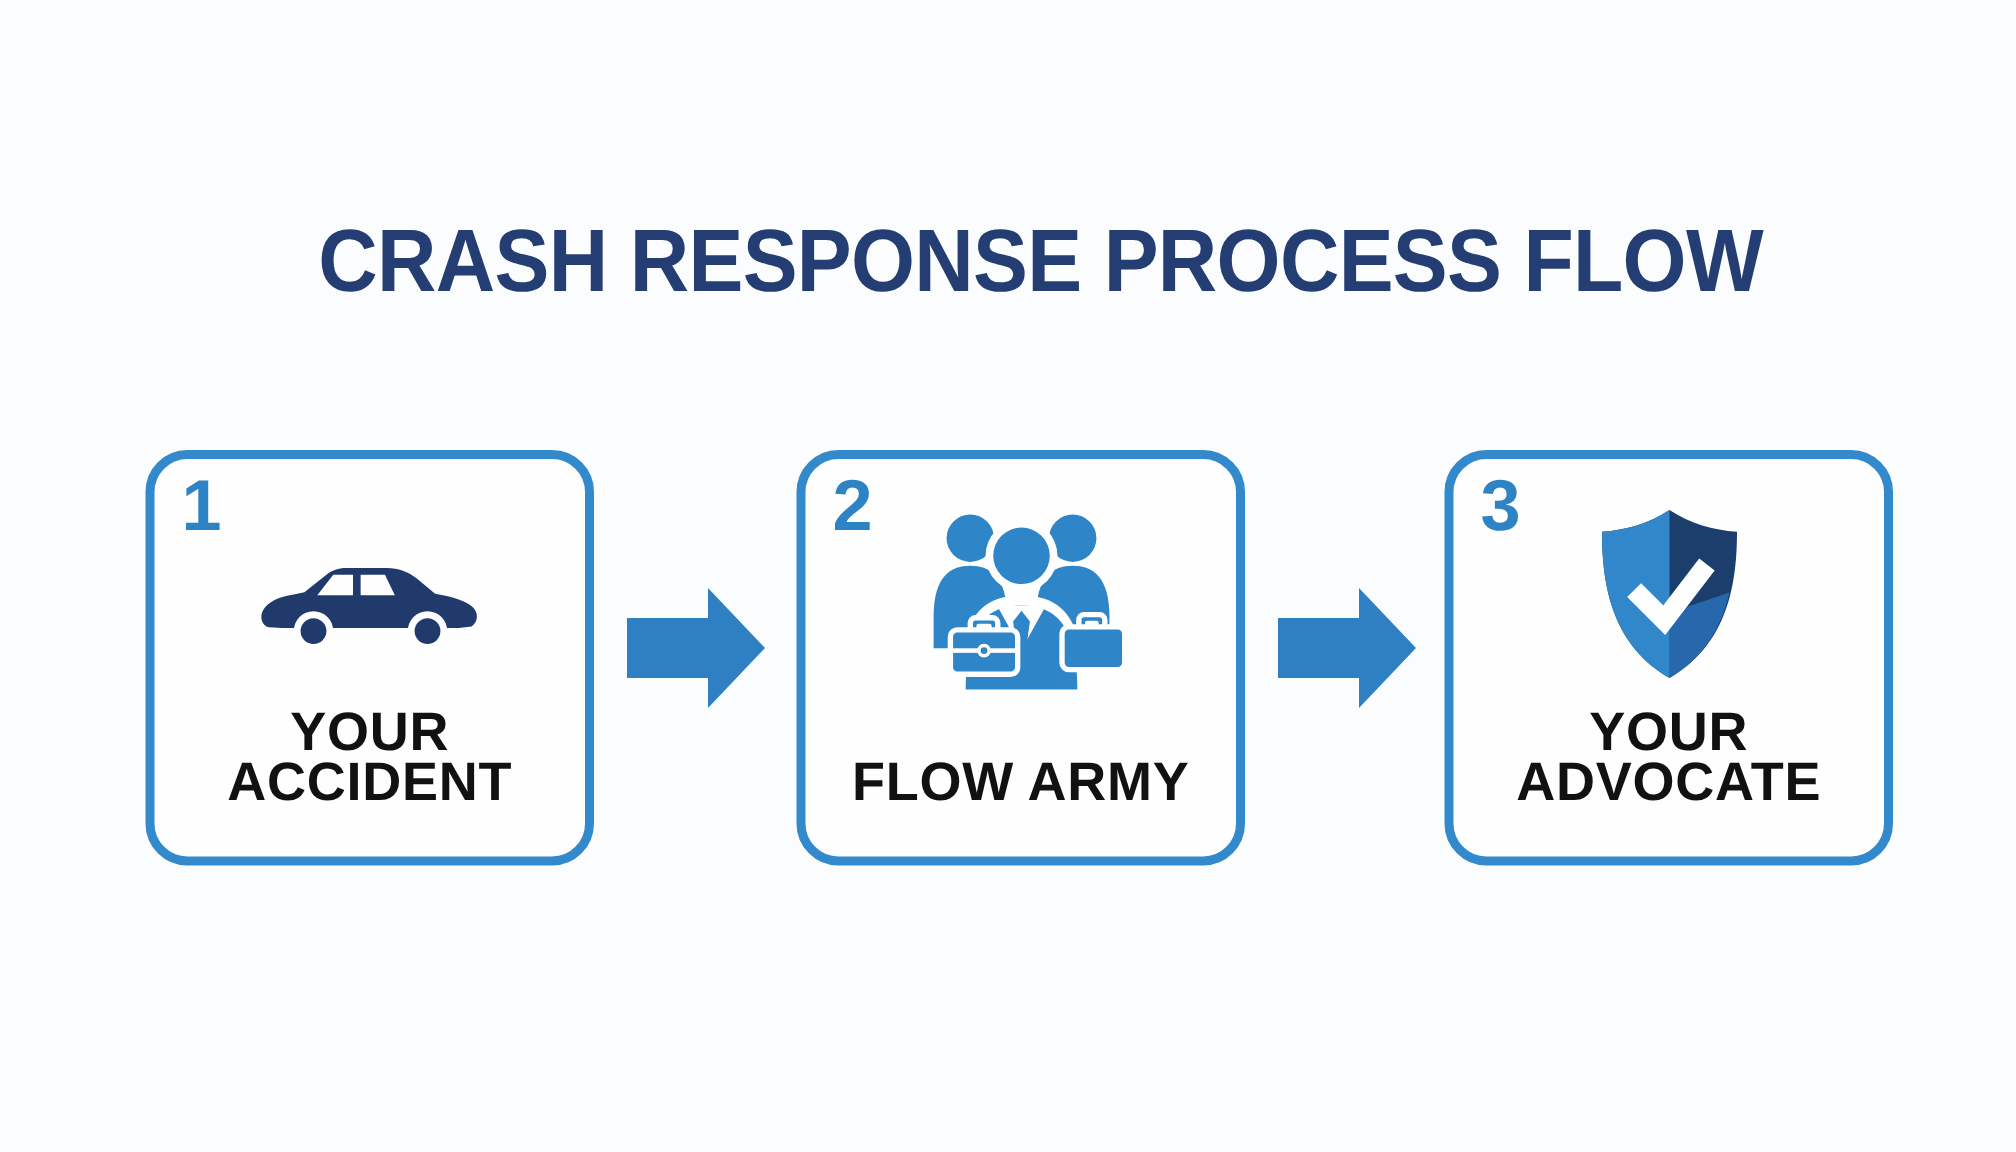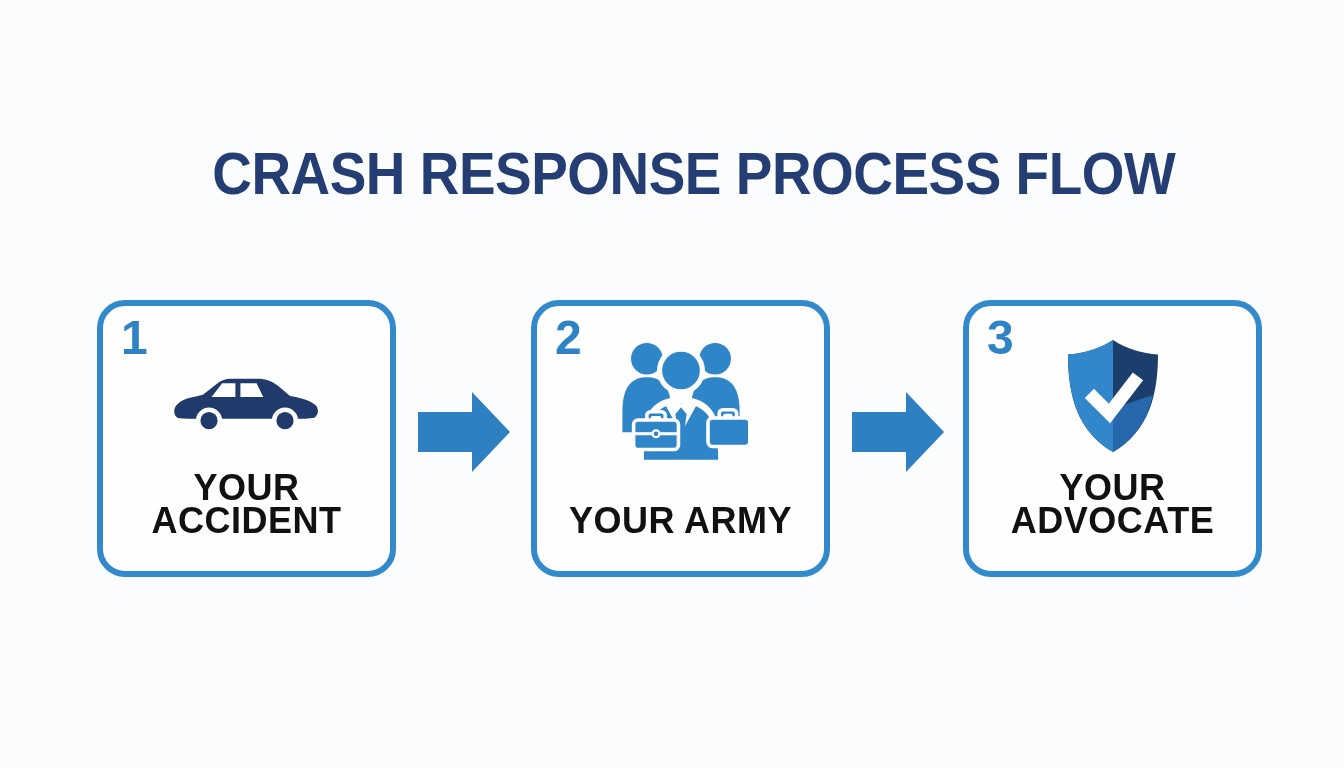--- a/index.html
+++ b/index.html
@@ -141,21 +141,21 @@
         <rect x="208" y="168" width="82" height="56" rx="9" fill="#2e86c8" stroke="#fefeff" stroke-width="7"></rect>
 
         <rect x="88" y="156" width="36" height="24" rx="7" fill="#2e86c8" stroke="#fefeff" stroke-width="7"></rect>
         <rect x="96" y="164" width="20" height="8" rx="3" fill="#fefeff"></rect>
         <rect x="62" y="172" width="88" height="58" rx="9" fill="#2e86c8" stroke="#fefeff" stroke-width="7"></rect>
         <rect x="64" y="196" width="84" height="6" fill="#fefeff"></rect>
         <circle cx="106" cy="199" r="9" fill="#fefeff"></circle>
         <circle cx="106" cy="199" r="4.5" fill="#2e86c8"></circle>
       </svg>
     </div>
-    <div class="step-label">YOUR ARMY</div>
+    <div class="step-label">FLOW ARMY</div>
   </div>
 
   <svg class="arrow arrow-2" viewBox="0 0 92 80">
     <polygon fill="#2e80c3" points="0,20 54,20 54,0 92,40 54,80 54,60 0,60"></polygon>
   </svg>
 
   <div class="step-box box-3">
     <div class="step-number">3</div>
     <div class="icon-wrap shield">
       <svg width="100" height="122" viewBox="0 0 200 240">

